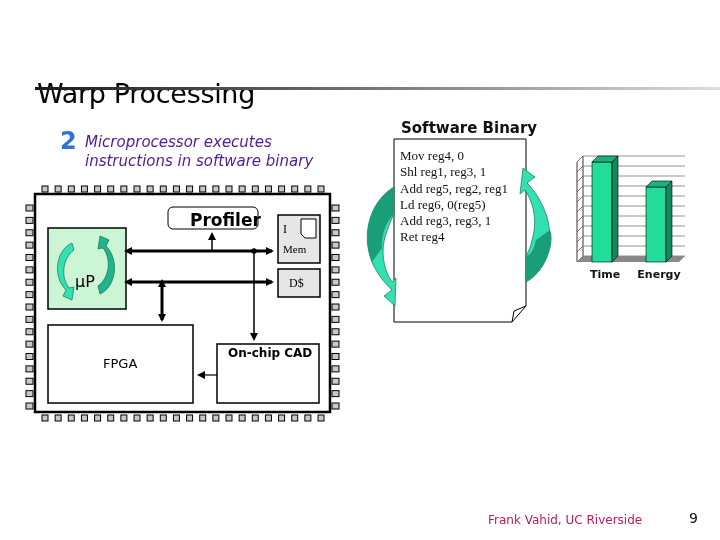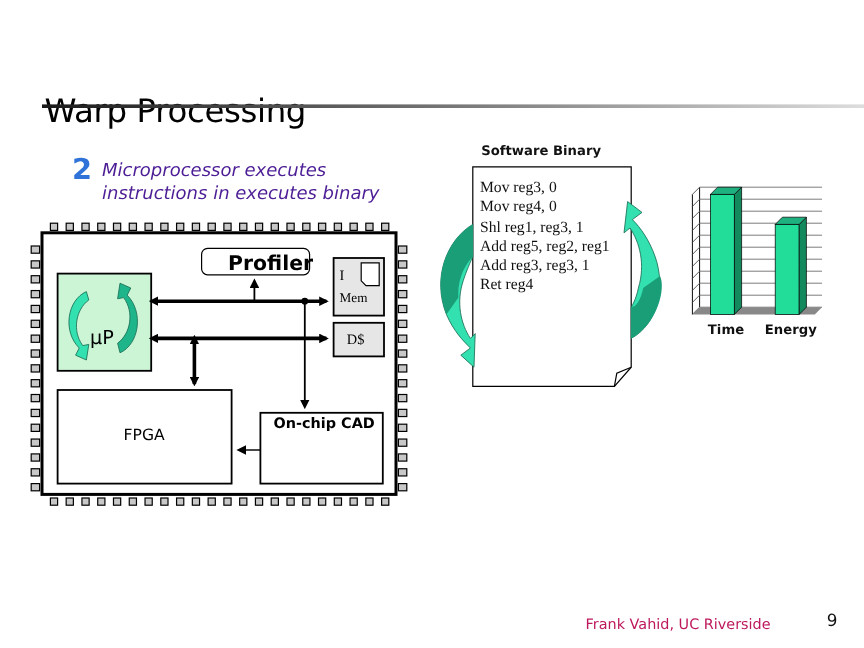--- a/index.html
+++ b/index.html
@@ -4,37 +4,37 @@
 <style>
   html, body { margin: 0; padding: 0; background: #ffffff; }
   body { width: 720px; height: 540px; position: relative; overflow: hidden; font-family: "DejaVu Sans", sans-serif; }
   .abs { position: absolute; }
   #slide-title { left: 37px; top: 38px; font-size: 27px; color: #000000; font-family: "DejaVu Sans", sans-serif; letter-spacing: -0.3px; white-space: nowrap; margin-top: 40px; }
   #title-rule { left: 35px; top: 87px; width: 685px; height: 3px; background: linear-gradient(to right, #1a1a1a 0%, #777 50%, #dddddd 100%); }
   #step-number { left: 60px; top: 127px; font-size: 24px; font-weight: bold; color: #2f73d8; font-family: "DejaVu Sans", sans-serif; }
   #step-text { left: 85px; top: 133px; font-size: 15px; font-style: italic; color: #4c1d95; line-height: 19px; font-family: "DejaVu Sans", sans-serif; width: 240px; }
   .serif { font-family: "Liberation Serif", serif; }
   .bold-sans { font-family: "DejaVu Sans", sans-serif; font-weight: bold; }
-  #sw-title { left: 401px; top: 119px; font-size: 11px; color: #111; white-space: nowrap; }
+  #sw-title { left: 401px; top: 119px; font-size: 15px; color: #111; white-space: nowrap; }
   #code-lines { left: 400px; top: 148px; font-size: 13px; line-height: 16.3px; color: #111; white-space: pre; }
   #footer-credit { left: 488px; top: 513px; font-size: 12px; color: #be185d; white-space: nowrap; }
   #page-number { left: 689px; top: 510px; font-size: 14px; color: #111; }
   .lbl { position: absolute; white-space: nowrap; }
   svg text { pointer-events: none; }
 </style>
 </head>
 <body>
 
 <div id="slide-title" class="abs">Warp Processing</div>
 <div id="title-rule" class="abs"></div>
 
 <div id="step-number" class="abs">2</div>
 <div id="step-text" class="abs">
   <div>Microprocessor executes</div>
-  <div>instructions in executes binary</div>
+  <div>instructions in software binary</div>
 </div>
 
 <svg class="abs" style="left:0;top:0" width="720" height="540">
   <defs>
     <marker id="ah" markerWidth="8" markerHeight="8" refX="6" refY="4" orient="auto" markerUnits="userSpaceOnUse">
       <path d="M0,0 L8,4 L0,8 Z" fill="#000"></path>
     </marker>
     <marker id="ahs" markerWidth="8" markerHeight="8" refX="2" refY="4" orient="auto-start-reverse" markerUnits="userSpaceOnUse">
       <path d="M0,0 L8,4 L0,8 Z" fill="#000"></path>
     </marker>
@@ -160,21 +160,21 @@
   <path d="M512,322 L514,311 L526,306" fill="none" stroke="#000" stroke-width="1"></path>
 
   <path d="M394,187 C372,200 360,232 372,262 C378,276 386,284 392,290 L384,296 L395,306 L396,278 L392,282 C384,270 380,252 386,234 C390,222 394,214 394,214 Z" fill="#33e0b0" stroke="#1a6e55" stroke-width="0.7"></path>
   <path d="M394,187 C372,200 360,232 372,262 L382,248 C381,232 388,220 394,214 Z" fill="#1a9e78"></path>
 
   <path d="M526,282 C548,270 555,240 546,214 C541,200 534,190 527,183 L535,177 L523,168 L520,194 L525,190 C533,202 538,220 532,240 C530,250 526,256 526,256 Z" fill="#33e0b0" stroke="#1a6e55" stroke-width="0.7"></path>
   <path d="M526,282 C548,270 555,240 550,230 L536,240 C534,250 530,256 526,256 Z" fill="#1a9e78"></path>
 </svg>
 
 <div id="sw-title" class="abs bold-sans">Software Binary</div>
-<div id="code-lines" class="abs serif"><div>Mov reg3, 0</div><div>Mov reg4, 0</div><div>Shl reg1, reg3, 1</div><div>Add reg5, reg2, reg1</div><div>Add reg3, reg3, 1</div><div>Ret reg4</div></div>
+<div id="code-lines" class="abs serif"><div>Mov reg4, 0</div><div>Shl reg1, reg3, 1</div><div>Add reg5, reg2, reg1</div><div>Ld reg6, 0(reg5)</div><div>Add reg3, reg3, 1</div><div>Ret reg4</div></div>
 
 <svg class="abs" style="left:565px;top:150px" width="130" height="140">
   <g id="chart-grid">
       <line x1="18" y1="6" x2="18" y2="106" stroke="#000" stroke-width="0.8"></line>
       <line x1="12" y1="12" x2="12" y2="112" stroke="#000" stroke-width="0.8"></line>
       <line x1="18" y1="106" x2="120" y2="106" stroke="#777" stroke-width="0.8"></line>
       <line x1="12" y1="112" x2="18" y2="106" stroke="#555" stroke-width="0.8"></line>
       <line x1="18" y1="96" x2="120" y2="96" stroke="#777" stroke-width="0.8"></line>
       <line x1="12" y1="102" x2="18" y2="96" stroke="#555" stroke-width="0.8"></line>
       <line x1="18" y1="86" x2="120" y2="86" stroke="#777" stroke-width="0.8"></line>

